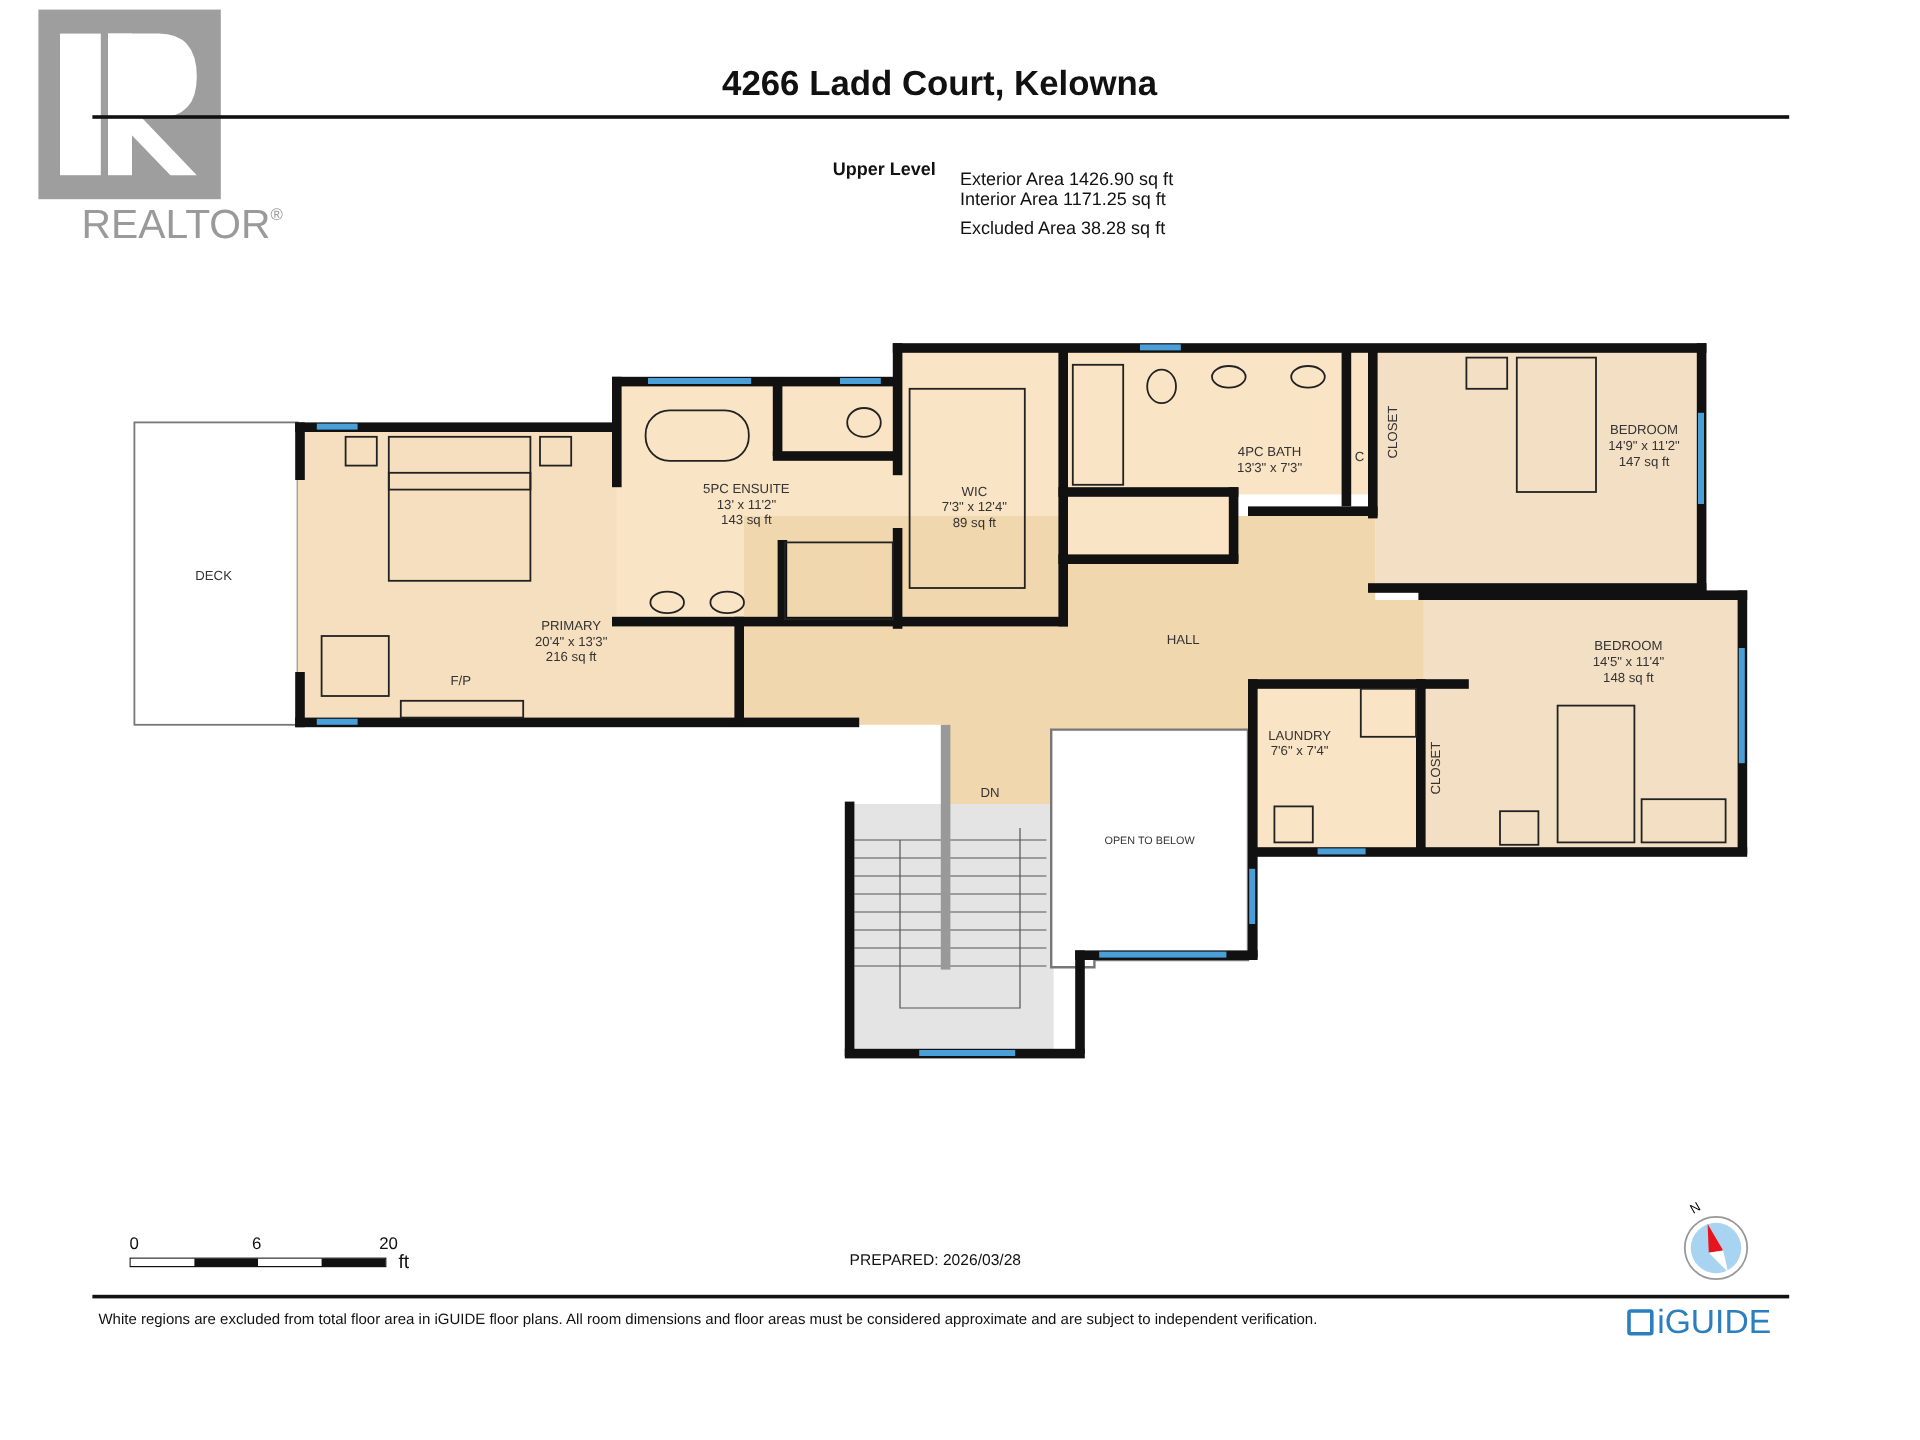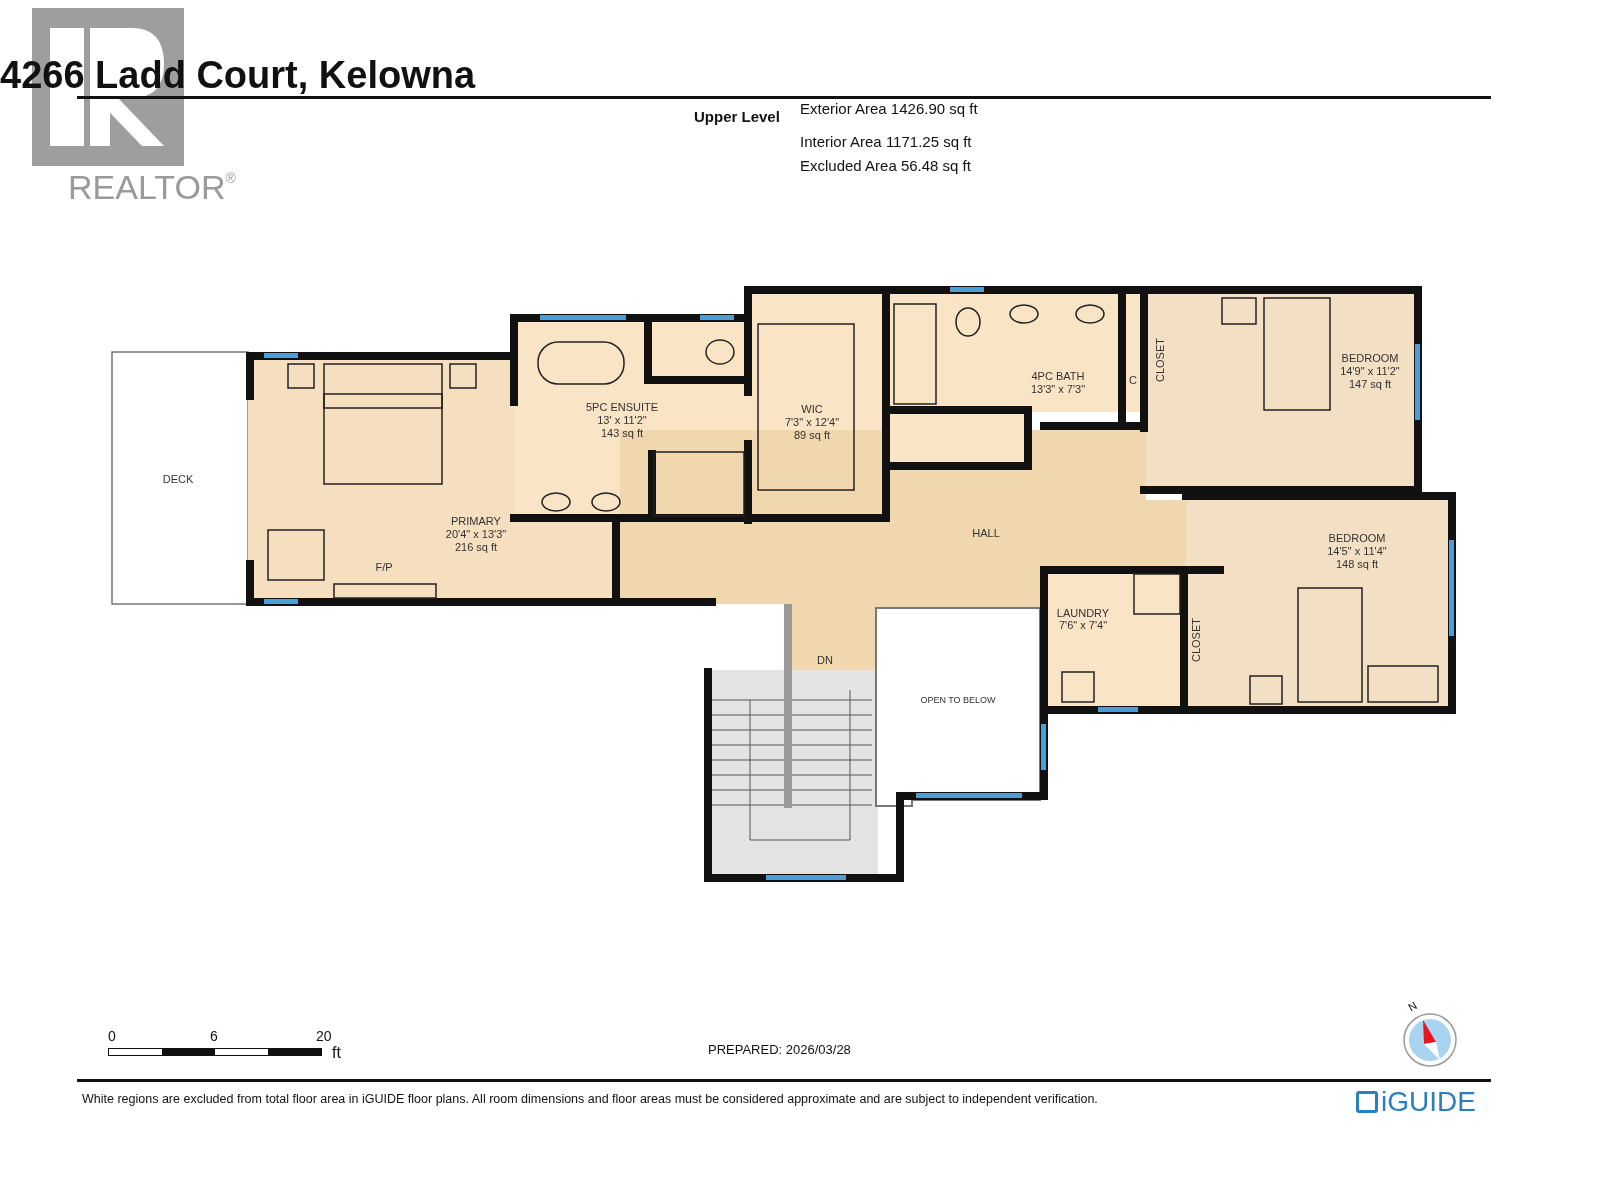--- a/index.html
+++ b/index.html
@@ -1,25 +1,25 @@
 <!DOCTYPE html>
 <html><head>
 <meta charset="utf-8">
 <style>
   html, body { margin:0; padding:0; background:#ffffff; }
   body { width:1600px; height:1200px; position:relative; overflow:hidden; font-family:"Liberation Sans", sans-serif; color:#111; }
   .abs { position:absolute; }
   #logo { left:32px; top:8px; width:152px; height:158px; background:#9e9e9e; }
   #logo-text { left:32px; top:168px; font-size:34px; color:#9a9a9a; letter-spacing:0px; font-family:"Liberation Sans", sans-serif;margin-left:36px; }
   #logo-text sup { font-size:14px; vertical-align:top; position:relative; top:2px; }
-  #title { left:0; top:54px; width:1566px; text-align:left; font-size:38px; font-weight:bold; }
+  #title { left:0; top:54px; width:1566px; text-align:center; font-size:29px; font-weight:bold; }
   #title-rule { left:77px; top:96px; width:1414px; height:3px; background:#111; }
-  .area-label { font-size:15px; }
+  .area-label { font-size:15px;margin-top:25px; }
   #level-label { left:694px; top:108px; font-weight:bold; font-size:15px; }
-  #ext { left:800px; top:100px; }
+  #ext { left:800px; top:116px; }
   #int { left:800px; top:133px; }
   #exc { left:800px; top:157px; }
   #plan { left:0; top:0; }
   .room-label { font-size:11px; fill:#333; font-family:"Liberation Sans", sans-serif; }
   #scale { left:108px; top:1028px; }
   #prepared { left:708px; top:1042px; font-size:13px;text-align:right; }
   #compass { left:1396px; top:1000px; }
   #foot-rule { left:77px; top:1079px; width:1414px; height:3px; background:#111; }
   #disclaimer { left:82px; top:1092px; font-size:12.5px; }
   #iguide { left:1356px; top:1086px; font-size:28px; font-weight:normal; color:#2b7fbf; }
@@ -35,21 +35,21 @@
     <rect x="58" y="20" width="20" height="118" fill="#fff"></rect>
   </svg>
 </div>
 <div class="abs" id="logo-text"><span>REALTOR</span><sup>®</sup></div>
 
 <div class="abs" id="title">4266 Ladd Court, Kelowna</div>
 <div class="abs" id="title-rule"></div>
 <div class="abs area-label" id="level-label">Upper Level</div>
 <div class="abs area-label" id="ext">Exterior Area 1426.90 sq ft</div>
 <div class="abs area-label" id="int">Interior Area 1171.25 sq ft</div>
-<div class="abs area-label" id="exc">Excluded Area 56.48 sq ft</div>
+<div class="abs area-label" id="exc">Excluded Area 38.28 sq ft</div>
 
 <svg class="abs" id="plan" width="1600" height="1000">
 
   <rect x="112" y="352" width="136" height="252" fill="#fff" stroke="#777" stroke-width="1.5"></rect>
 
   <rect x="248" y="356" width="372" height="244" fill="#f6dfbf"></rect>
 
   <rect x="514" y="318" width="238" height="202" fill="#f9e4c6"></rect>
 
   <rect x="750" y="292" width="140" height="228" fill="#f9e4c6"></rect>

